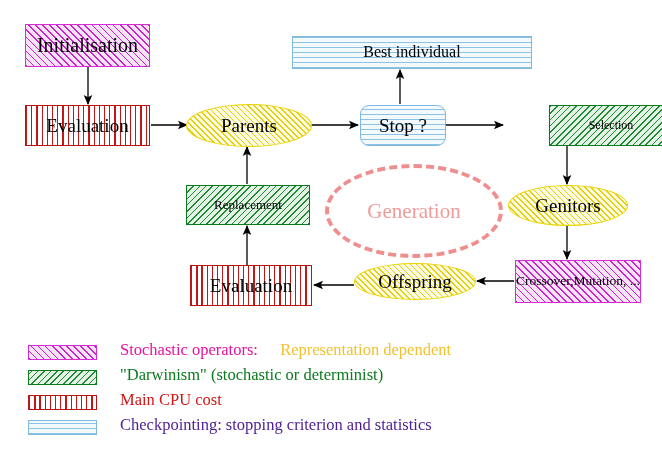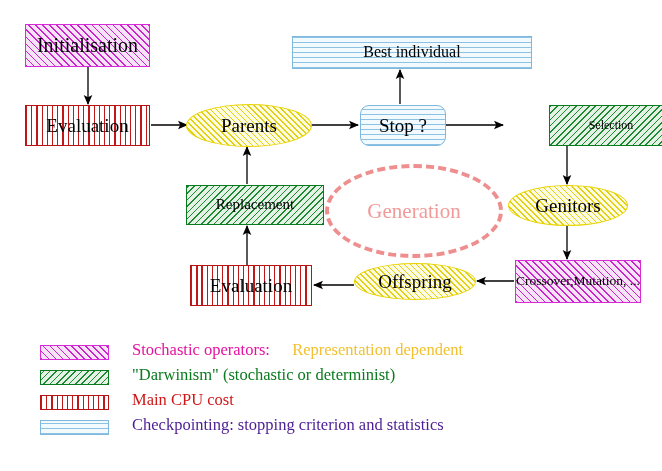--- a/index.html
+++ b/index.html
@@ -70,21 +70,21 @@
     display:flex;align-items:center;justify-content:center;
     color:#f09a9a;
     z-index:2;
   }
 
   
   .arrow{position:absolute;z-index:1;}
   .arrow svg{display:block;overflow:visible;}
 
   
-  #legend{position:absolute;left:12px;top:342px;width:545px;z-index:5;}
+  #legend{position:absolute;left:0;top:342px;width:545px;z-index:5;}
   .legend-row{position:relative;height:25px;}
   .swatch{
     position:absolute;left:28px;top:3px;
     width:69px;height:15px;
     box-sizing:border-box;
   }
   .legend-text{
     position:absolute;left:120px;top:-2px;
     font-size:16.5px;
     white-space:nowrap;
@@ -166,21 +166,21 @@
   </div>
 
   <div class="node fill-yellow ellipse" style="left:354px;top:263px;width:122px;height:37px;font-size:19px;">
     <span>Offspring</span>
   </div>
 
   <div class="node fill-red" style="left:190px;top:265px;width:122px;height:41px;font-size:19px;">
     <span>Evaluation</span>
   </div>
 
-  <div class="node fill-green" style="left:186px;top:185px;width:138px;height:40px;font-size:15px;">
+  <div class="node fill-green" style="left:186px;top:185px;width:124px;height:40px;font-size:13px;">
     <span>Replacement</span>
   </div>
 
   <div class="gen-ellipse" style="left:325px;top:164px;width:170px;height:86px;font-size:21px;">
     <span>Generation</span>
   </div>
 
   <div id="legend">
 
     <div class="legend-row">

